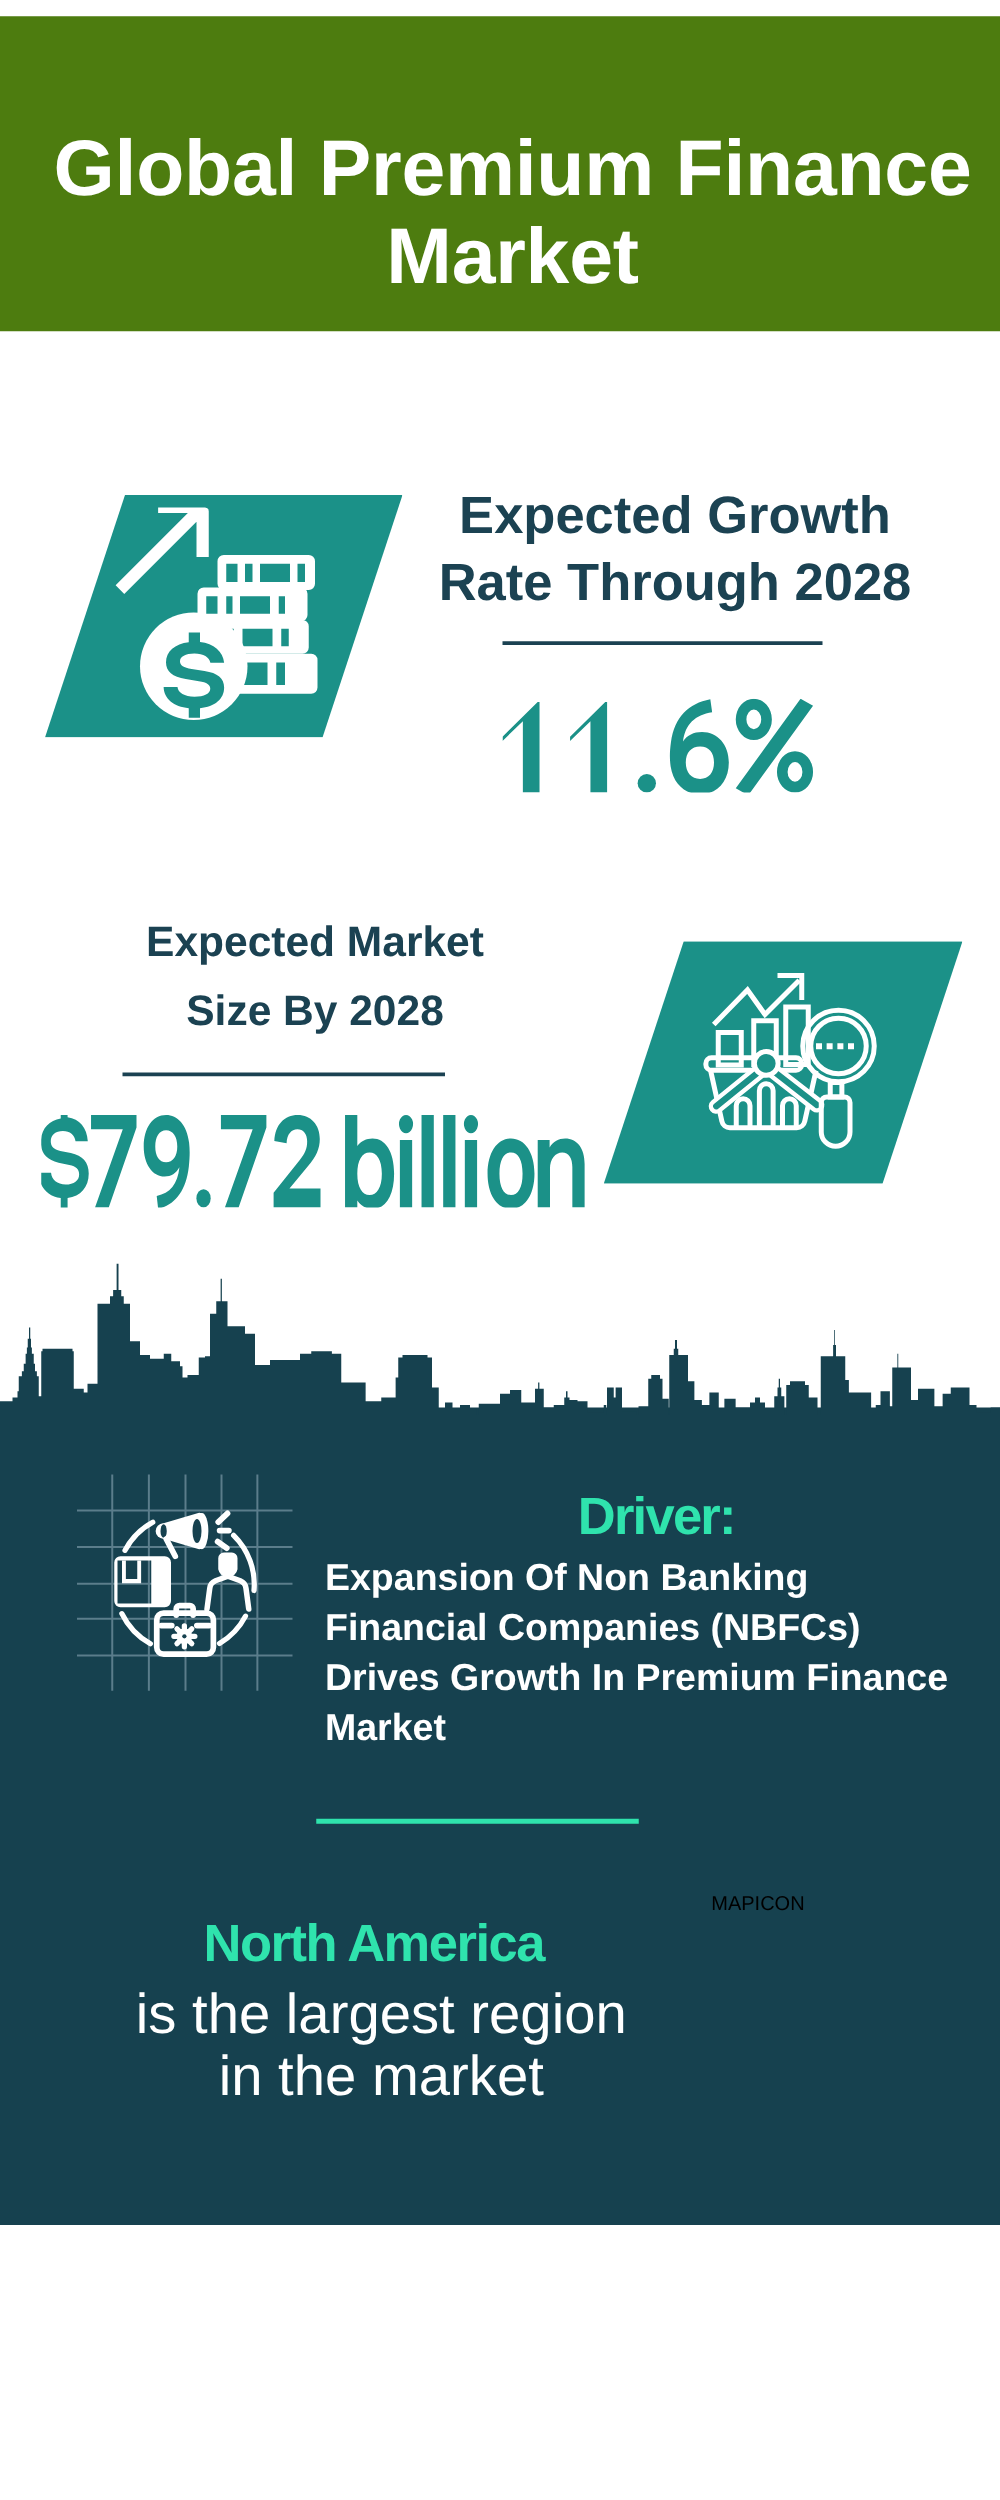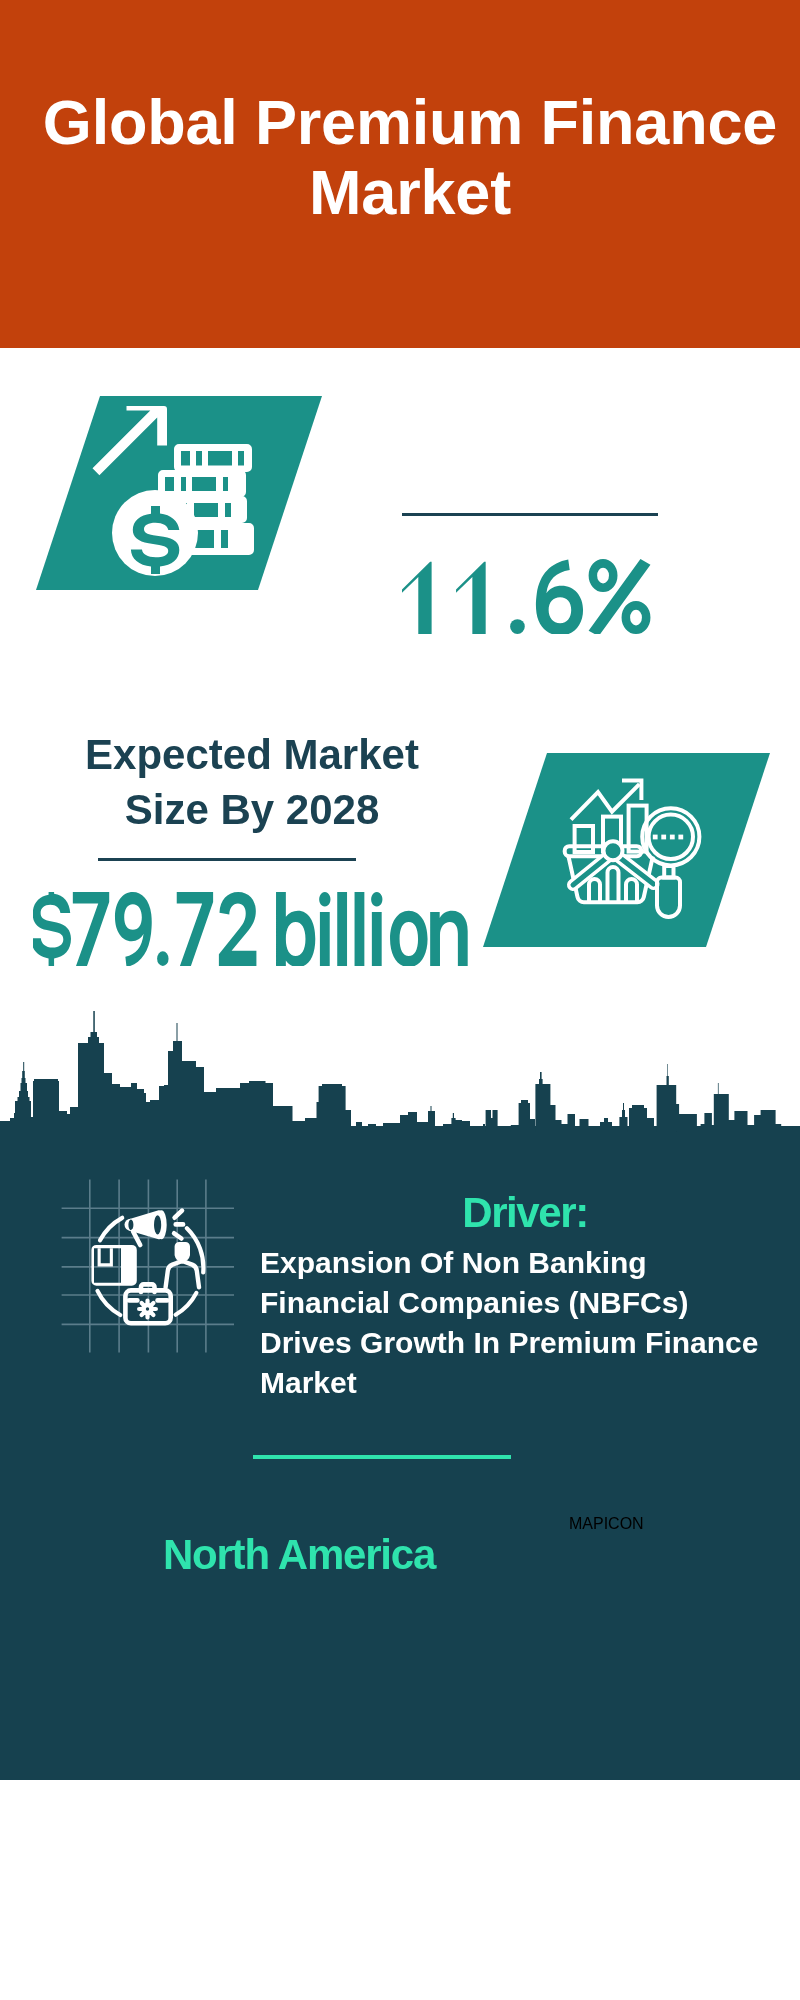--- a/index.html
+++ b/index.html
@@ -1,30 +1,30 @@
 <!DOCTYPE html>
 <html><head>
 <meta charset="utf-8">
 <style>
   html,body{margin:0;padding:0;}
   body{width:800px;height:2000px;background:#ffffff;font-family:"Liberation Sans",sans-serif;overflow:hidden;}
   .page{position:relative;width:800px;height:2000px;}
   
-  .header{position:absolute;left:0;top:0;width:800px;height:348px;background:#c2410c;}
+  .header{position:absolute;left:0;top:13px;width:800px;height:252px;background:#4d7c0f;}
   .header-title{position:absolute;left:10px;top:87px;width:800px;text-align:center;color:#ffffff;font-size:63px;font-weight:bold;line-height:70px;letter-spacing:-0.2px;}
   
   .para{position:absolute;background:#1b9188;}
   .growth-para{left:36px;top:396px;width:286px;height:194px;clip-path:polygon(64px 0, 286px 0, 222px 194px, 0 194px);}
   .growth-title{position:absolute;left:330px;top:385px;width:420px;white-space:pre-line;text-align:center;color:#1b4252;font-size:42px;font-weight:bold;line-height:54px;}
   .rule{position:absolute;background:#1b4252;}
   .growth-rule{left:402px;top:513px;width:256px;height:3px;}
   .growth-value{position:absolute;left:402px;top:559px;}
   
   .mkt-para{left:483px;top:753px;width:287px;height:194px;clip-path:polygon(64px 0, 287px 0, 223px 194px, 0 194px);}
-  .mkt-title{position:absolute;left:42px;top:727px;width:420px;white-space:pre-line;text-align:center;color:#1b4252;font-size:42px;font-weight:bold;line-height:55px;}
+  .mkt-title{position:absolute;left:42px;top:727px;width:420px;white-space:pre-line;text-align:center;color:#1b4252;font-size:34px;font-weight:bold;line-height:55px;}
   .mkt-rule{left:98px;top:858px;width:258px;height:3px;}
   .mkt-value{position:absolute;left:33px;top:892px;}
   
   .dark{position:absolute;left:0;top:1126px;width:800px;height:654px;background:#16414f;}
   .skyline{position:absolute;left:0;top:1000px;width:800px;height:132px;display:block;}
   .driver-icon-wrap{position:absolute;left:50px;top:1175px;width:190px;height:195px;overflow:visible;}
   .driver-label{position:absolute;left:260px;top:1192px;width:530px;text-align:center;color:#2fe3ad;font-size:42px;font-weight:bold;line-height:42px;letter-spacing:-1.4px;}
   .driver-text{position:absolute;left:260px;top:1243px;width:530px;white-space:pre-line;text-align:left;color:#ffffff;font-size:30px;font-weight:bold;line-height:40px;}
   .driver-rule{position:absolute;left:253px;top:1455px;width:258px;height:4px;background:#2fe3ad;}
   .region-name{position:absolute;left:34px;top:1533px;width:530px;text-align:center;color:#2fe3ad;font-size:42px;font-weight:bold;line-height:44px;letter-spacing:-1.2px;}
@@ -49,20 +49,22 @@
         <path d="M143 48 h68 a5 5 0 0 1 5 5 v18 a5 5 0 0 1 -5 5 h-68 a5 5 0 0 1 -5 -5 v-18 a5 5 0 0 1 5 -5 z M145 55 v14.5 h9 v-14.5 z M160 55 v14.5 h6 v-14.5 z M172 55 v14.5 h24 v-14.5 z M202 55 v14.5 h6 v-14.5 z"></path>
         <path d="M127 74 h78 a5 5 0 0 1 5 5 v17 a5 5 0 0 1 -5 5 h-78 a5 5 0 0 1 -5 -5 v-17 a5 5 0 0 1 5 -5 z M129 81 v14 h9 v-14 z M145 81 v14 h5 v-14 z M156 81 v14 h24 v-14 z M187 81 v14 h5 v-14 z"></path>
         <path d="M133 100 h73 a5 5 0 0 1 5 5 v17 a5 5 0 0 1 -5 5 h-73 a5 5 0 0 1 -5 -5 v-17 a5 5 0 0 1 5 -5 z M131 107 v14 h8 v-14 z M146 107 v14 h5 v-14 z M158 107 v14 h24 v-14 z M189 107 v14 h6 v-14 z"></path>
         <path d="M141 127 h72 a5 5 0 0 1 5 5 v22 a5 5 0 0 1 -5 5 h-72 a5 5 0 0 1 -5 -5 v-22 a5 5 0 0 1 5 -5 z M140 134 v18 h5 v-18 z M152 134 v18 h26 v-18 z M185 134 v18 h7 v-18 z"></path>
 
         <circle cx="119" cy="137" r="43"></circle>
         <path d="M115 110 h9 v7.5 c11 1.2 18.5 7.8 19.3 16.6 h-11 c-0.8 -4.3 -5.4 -7.3 -12.8 -7.3 c-7.1 0 -11.5 2.5 -11.5 6.2 c0 3.3 2.8 5.2 9.3 6.2 l10.3 1.6 c10.5 1.6 15.7 5.8 15.7 13.2 c0 9.2 -7.4 15.4 -19.3 16.5 v7.6 h-9 v-7.6 c-12 -1 -19.9 -7.6 -20.1 -16.9 h11.1 c0.4 4.6 5.6 7.7 13.6 7.7 c7.8 0 12.6 -2.5 12.6 -6.4 c0 -3.3 -2.6 -5 -9.1 -6 l-10.5 -1.7 c-10.7 -1.7 -15.8 -6 -15.8 -13.4 c0 -8.8 7.2 -14.9 18.2 -16.1 z" fill="#1b9188"></path>
       </g>
     </svg>
   </div>
+  <div class="growth-title">Expected Growth
+Rate Through 2028</div>
   <div class="growth-rule rule"></div>
   <div class="mkt-para para">
     <svg class="mkt-icon" width="287" height="194" viewBox="0 0 287 194" xmlns="http://www.w3.org/2000/svg">
       <g fill="none" stroke="#ffffff" stroke-width="4" stroke-linecap="butt" stroke-linejoin="miter">
 
         <polyline points="88,66.6 115,39 129,58.6 156.4,31.2"></polyline>
         <polyline points="139,27.4 158.4,27.4 158.4,47"></polyline>
 
         <rect x="91.6" y="73" width="18.4" height="26"></rect>
         <rect x="120" y="63.6" width="18" height="35"></rect>
@@ -169,20 +171,22 @@
 
     </svg></div>
   <div class="driver-label">Driver:</div>
   <div class="driver-text">Expansion Of Non Banking
 Financial Companies (NBFCs)
 Drives Growth In Premium Finance
 Market</div>
   <div class="driver-rule"></div>
 
   <div class="region-name">North America</div>
+  <div class="region-text">is the largest region
+in the market</div>
   <div class="map-wrap">MAPICON</div>
 
   <div class="growth-value">
     <span class="sr">11.6%</span>
     <svg width="254" height="75" viewBox="0 0 343 100" preserveAspectRatio="none">
         <g fill="#1b9188" fill-rule="evenodd">
           <path transform="translate(0.00,0)" d="M0 40.5 L38 3.5 L40 3.5 L40 100 L22 100 L22 24 L0 45 Z"></path>
           <path transform="translate(73.00,0)" d="M0 40.5 L38 3.5 L40 3.5 L40 100 L22 100 L22 24 L0 45 Z"></path>
           <path transform="translate(146.00,0)" d="M0 90.1 a9.9 9.9 0 1 0 19.8 0 a9.9 9.9 0 1 0 -19.8 0 Z"></path>
           <path transform="translate(180.00,0)" d="M44.5 0.5 C21 5 6 19.5 2 46 C0.5 57 0.5 64 1.6 72 C4.6 91.5 18 102 33.5 102 C52 102 64.5 88 64.5 68 C64.5 49 52.5 35.5 35.5 35.5 C26.5 35.5 19.5 39 15 45.5 C17.5 27 28 17.5 46.5 14.5 Z M33.5 51 C43 51 48.5 57.5 48.5 68 C48.5 78.5 43 85.5 33.5 85.5 C24 85.5 18 78.5 18 68 C18 57.5 24 51 33.5 51 Z"></path>

